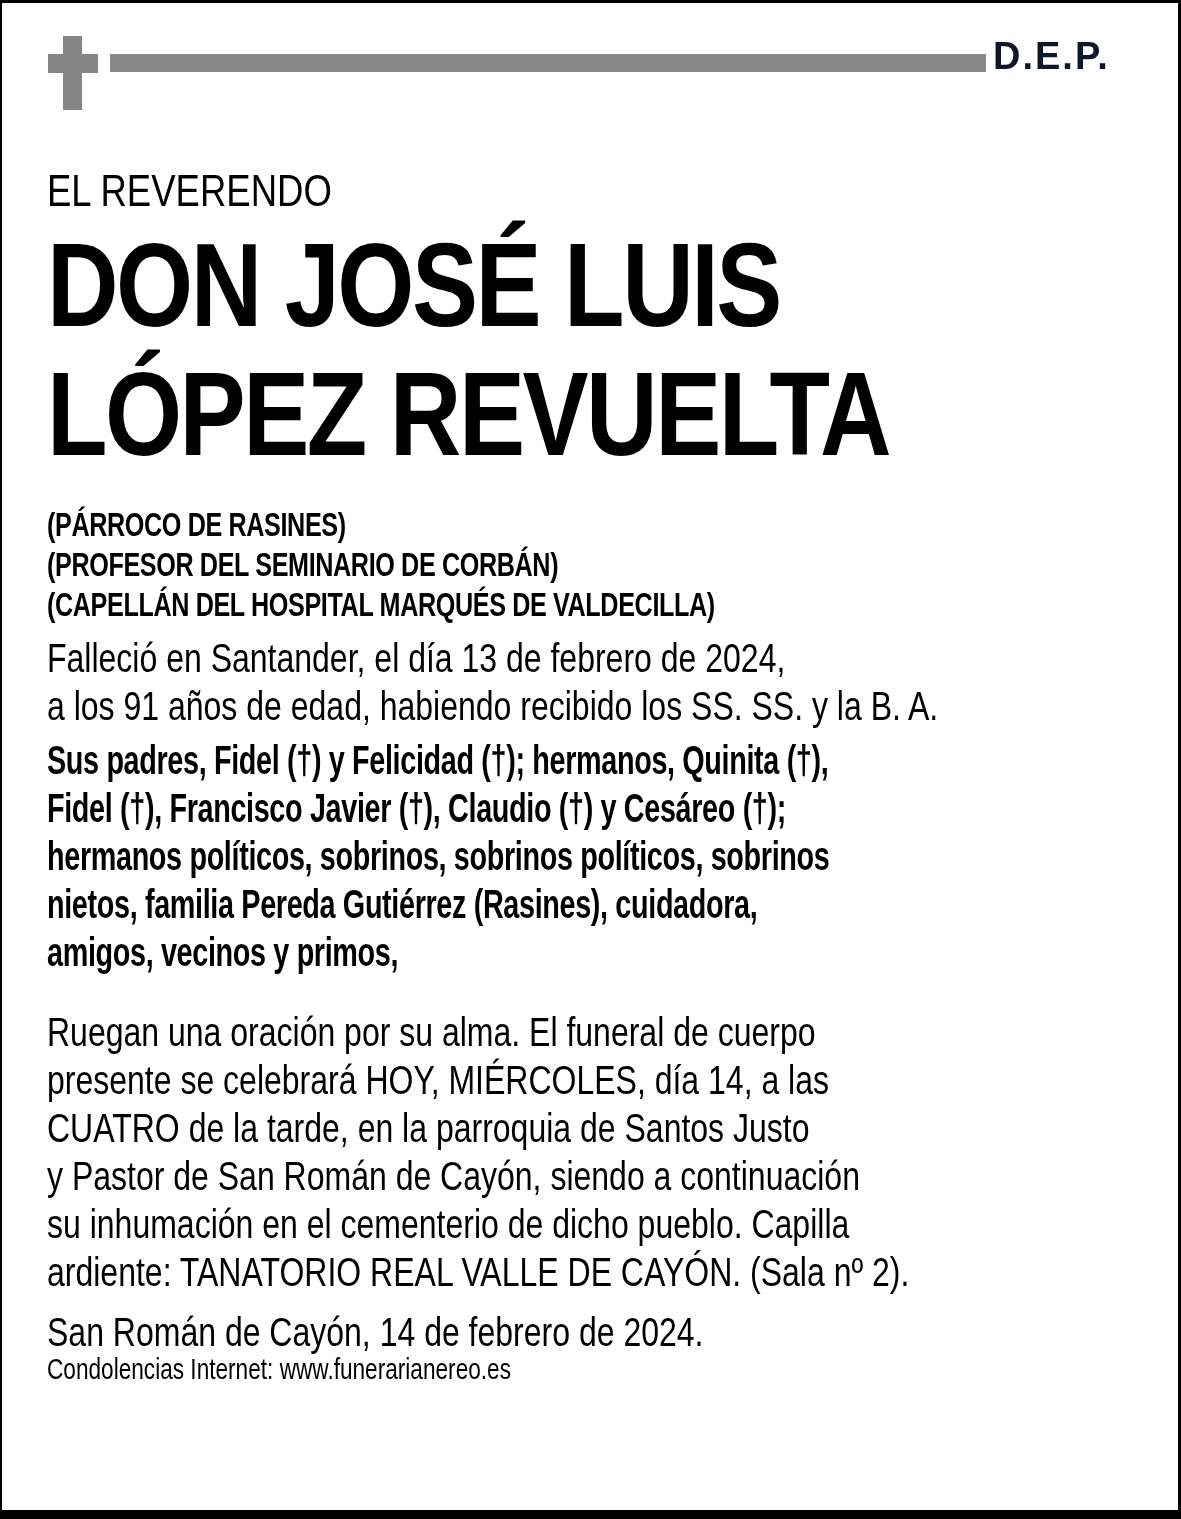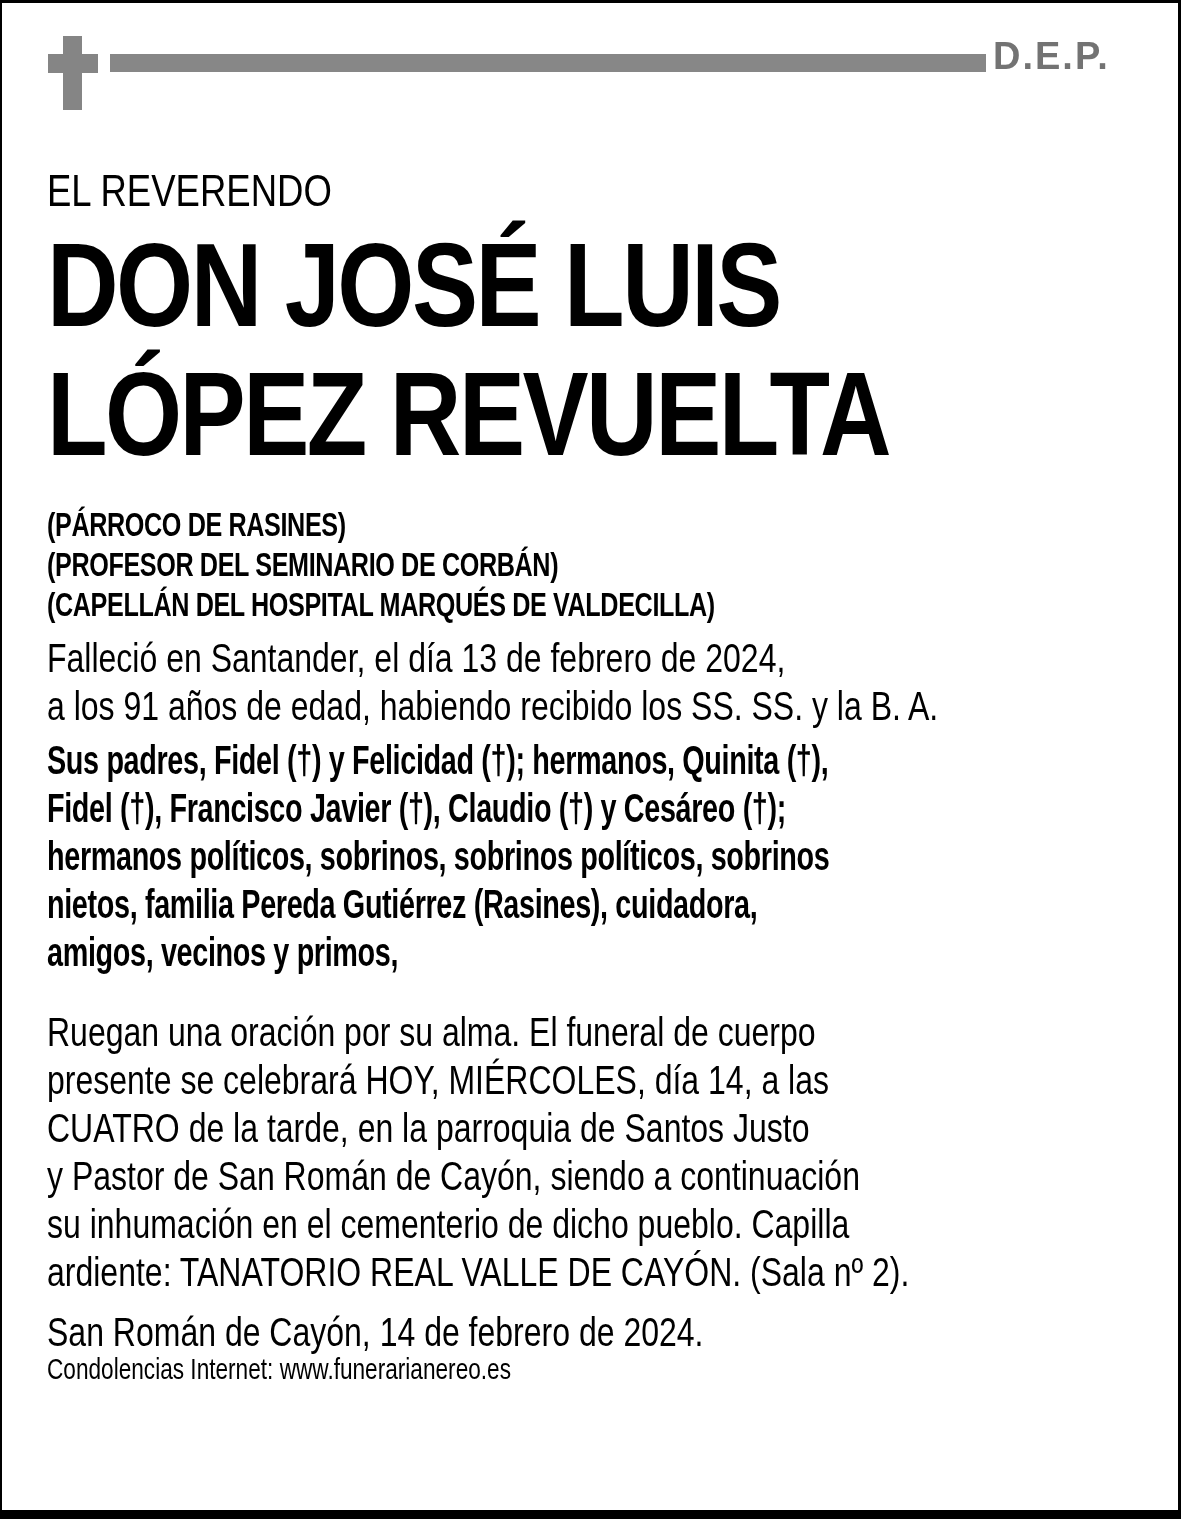--- a/index.html
+++ b/index.html
@@ -1,21 +1,21 @@
 <!DOCTYPE html>
 <html><head>
 <meta charset="utf-8">
 <style>
   html,body{margin:0;padding:0;background:#fff;}
   body{width:1181px;height:1519px;position:relative;overflow:hidden;font-family:"Liberation Sans",sans-serif;color:#000;}
   .frame{position:absolute;left:0;top:0;width:1181px;height:1519px;box-sizing:border-box;border-left:2px solid #000;border-top:3px solid #000;border-right:3px solid #000;border-bottom:9px solid #000;}
   .cross-v{position:absolute;left:63px;top:36px;width:19px;height:74px;background:#858585;}
   .cross-h{position:absolute;left:48px;top:54px;width:50px;height:19px;background:#858585;}
   .bar{position:absolute;left:110px;top:54px;width:876px;height:18px;background:#878787;}
-  .dep{position:absolute;left:993px;top:33px;font-size:38px;font-weight:bold;color:#737373;letter-spacing:2px;line-height:46px;}
+  .dep{position:absolute;left:993px;top:33px;font-size:38px;font-weight:bold;color:#0f172a;letter-spacing:2px;line-height:46px;}
   .line{position:absolute;left:47px;white-space:nowrap;transform-origin:0 0;}
   .pre{top:166px;font-size:44px;line-height:50px;transform:scaleX(0.83);}
   .name{font-size:118px;font-weight:bold;line-height:130px;letter-spacing:-3px;transform:scaleX(0.84);}
   .n1{top:220px;}
   .n2{top:349px;}
   .sub{font-size:34px;font-weight:bold;line-height:40px;transform:scaleX(0.74);letter-spacing:-0.5px;}
   .body{font-size:40px;line-height:48px;transform:scaleX(0.8);}
   .bold{font-size:40px;font-weight:bold;line-height:48px;transform:scaleX(0.72);letter-spacing:-0.5px;}
   .small{font-size:29px;line-height:34px;transform:scaleX(0.78);}
 </style>

